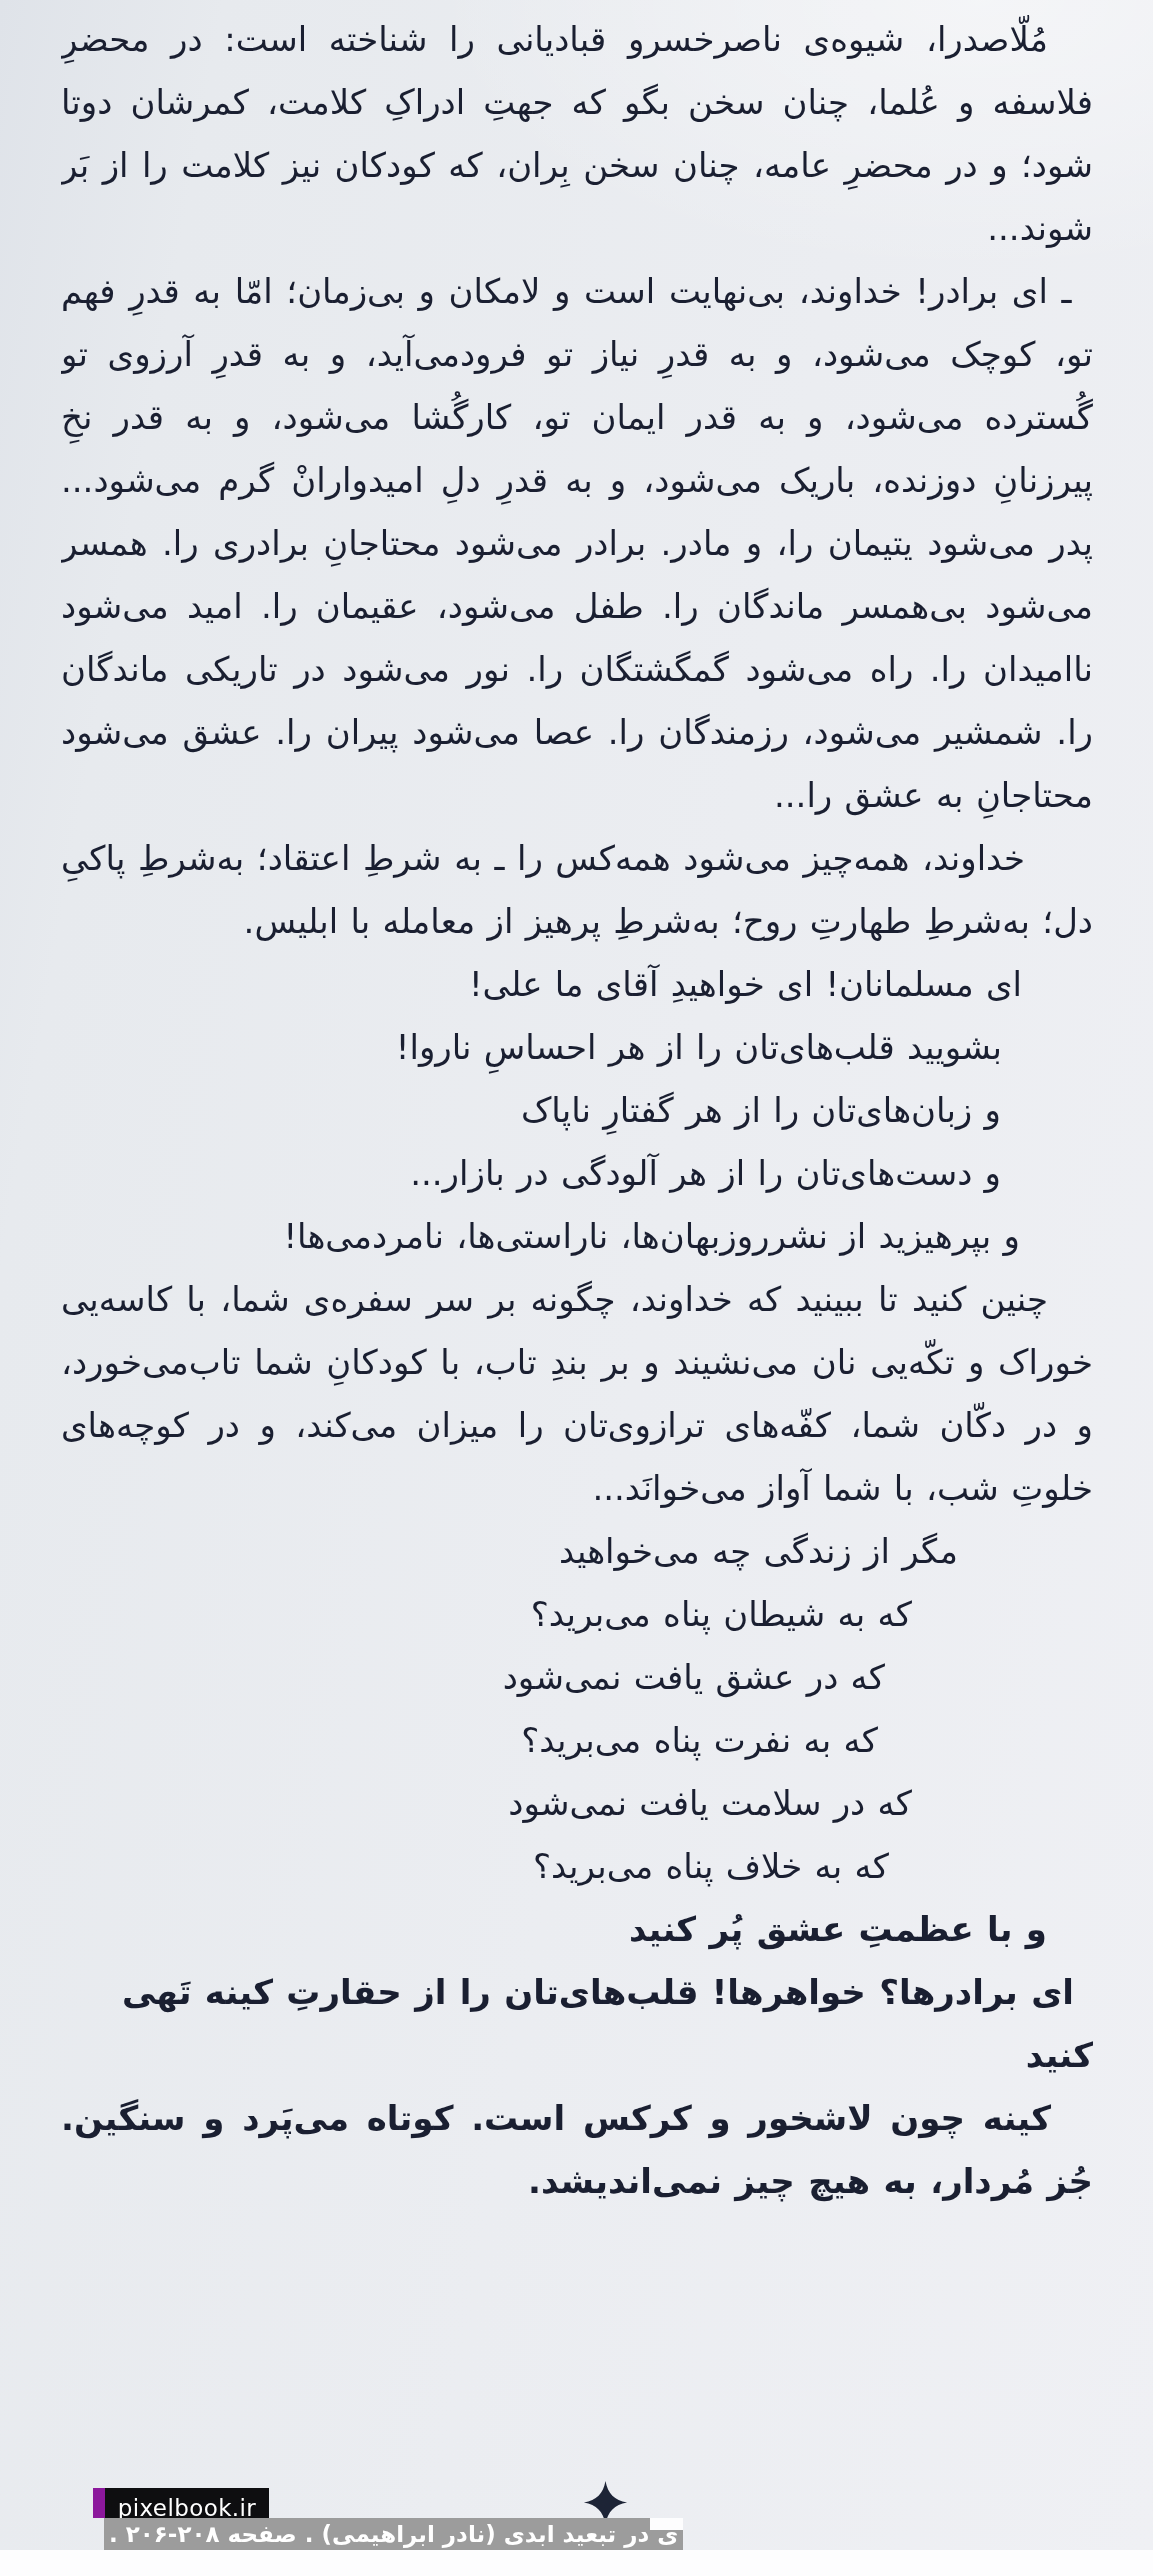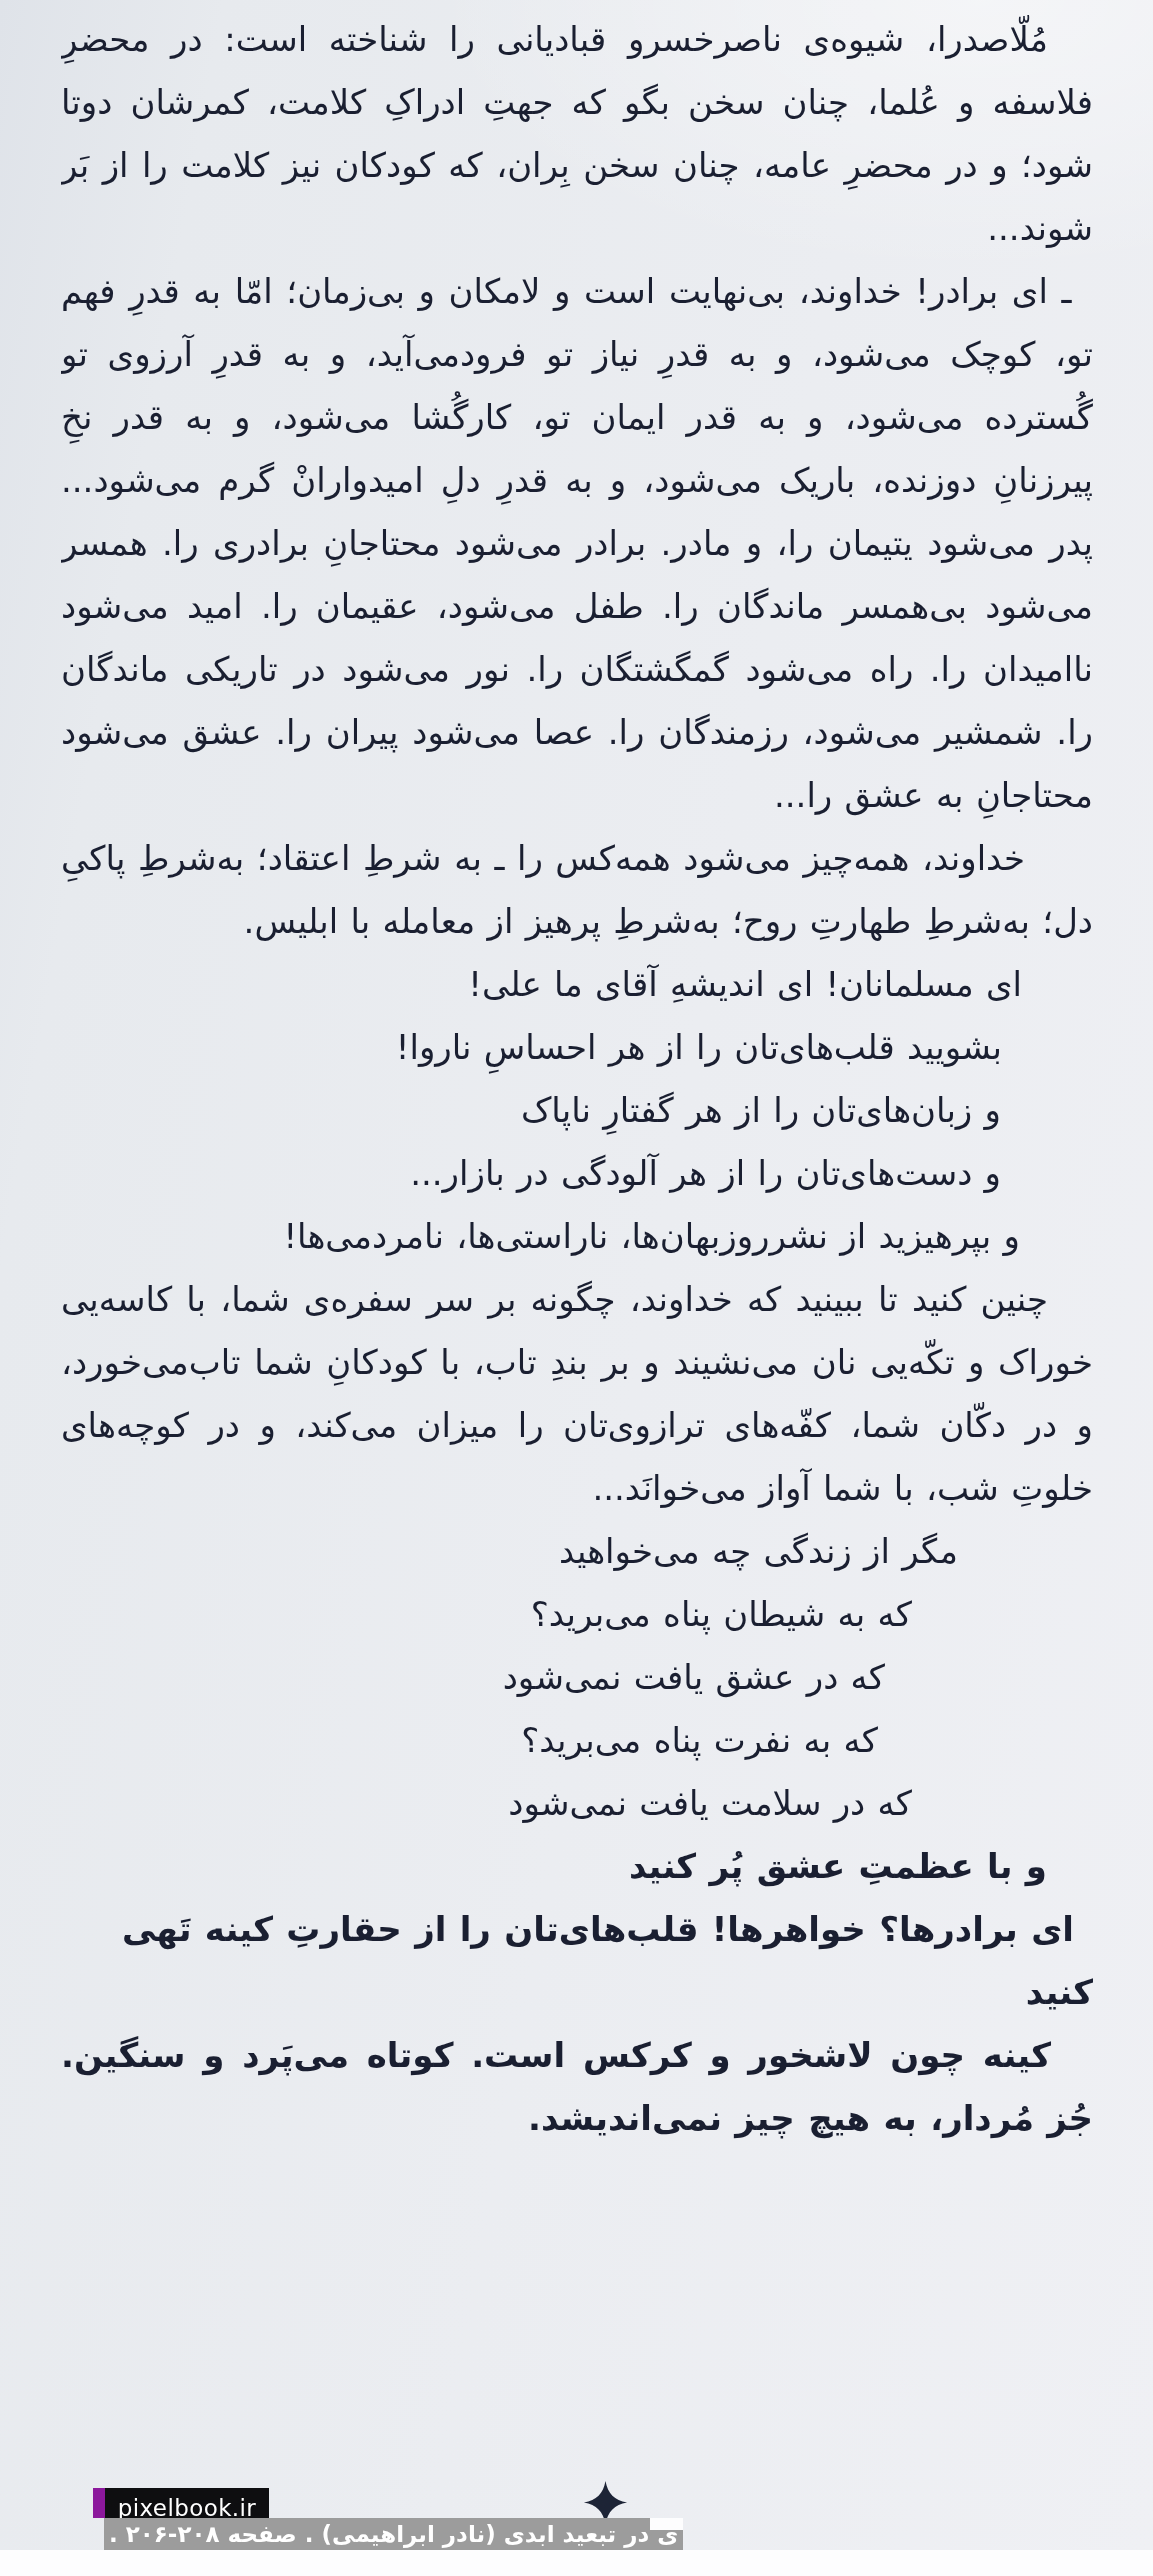--- a/index.html
+++ b/index.html
@@ -47,31 +47,32 @@
 </style>
 </head>
 <body>
 
 <div class="paper"></div>
 
 <div class="page-text" style="color: rgb(26, 31, 49);">
     <p class="tl just" dir="rtl" style="text-indent: 45px;">مُلّاصدرا، شیوه‌ی ناصرخسرو قبادیانی را شناخته است: در محضرِ فلاسفه و عُلما، چنان سخن بگو که جهتِ ادراکِ کلامت، کمرشان دوتا شود؛ و در محضرِ عامه، چنان سخن بِران، که کودکان نیز کلامت را از بَر شوند...</p>
     <p class="tl just" dir="rtl" style="text-indent: 21.5px;">ـ ای برادر! خداوند، بی‌نهایت است و لامکان و بی‌زمان؛ امّا به قدرِ فهم تو، کوچک می‌شود، و به قدرِ نیاز تو فرودمی‌آید، و به قدرِ آرزوی تو گُسترده می‌شود، و به قدر ایمان تو، کارگُشا می‌شود، و به قدر نخِ پیرزنانِ دوزنده، باریک می‌شود، و به قدرِ دلِ امیدوارانْ گرم می‌شود... پدر می‌شود یتیمان را، و مادر. برادر می‌شود محتاجانِ برادری را. همسر می‌شود بی‌همسر ماندگان را. طفل می‌شود، عقیمان را. امید می‌شود ناامیدان را. راه می‌شود گمگشتگان را. نور می‌شود در تاریکی ماندگان را. شمشیر می‌شود، رزمندگان را. عصا می‌شود پیران را. عشق می‌شود محتاجانِ به عشق را...</p>
     <p class="tl just" dir="rtl" style="text-indent: 68px;">خداوند، همه‌چیز می‌شود همه‌کس را ـ به شرطِ اعتقاد؛ به‌شرطِ پاکیِ دل؛ به‌شرطِ طهارتِ روح؛ به‌شرطِ پرهیز از معامله با ابلیس.</p>
-    <p class="tl" dir="rtl" style="text-indent: 71px;">ای مسلمانان! ای اندیشهِ آقای ما علی!</p>
+    <p class="tl" dir="rtl" style="text-indent: 71px;">ای مسلمانان! ای خواهیدِ آقای ما علی!</p>
     <p class="tl" dir="rtl" style="text-indent: 91px;">بشویید قلب‌های‌تان را از هر احساسِ ناروا!</p>
     <p class="tl" dir="rtl" style="text-indent: 92px;">و زبان‌های‌تان را از هر گفتارِ ناپاک</p>
     <p class="tl" dir="rtl" style="text-indent: 92px;">و دست‌های‌تان را از هر آلودگی در بازار...</p>
     <p class="tl" dir="rtl" style="text-indent: 73px;">و بپرهیزید از نشرروزبهان‌ها، ناراستی‌ها، نامردمی‌ها!</p>
     <p class="tl just" dir="rtl" style="text-indent: 45px;">چنین کنید تا ببینید که خداوند، چگونه بر سر سفره‌ی شما، با کاسه‌یی خوراک و تکّه‌یی نان می‌نشیند و بر بندِ تاب، با کودکانِ شما تاب‌می‌خورد، و در دکّان شما، کفّه‌های ترازوی‌تان را میزان می‌کند، و در کوچه‌های خلوتِ شب، با شما آواز می‌خوانَد...</p>
     <p class="tl" dir="rtl" style="text-indent: 135px;">مگر از زندگی چه می‌خواهید</p>
     <p class="tl" dir="rtl" style="text-indent: 181px;">که به شیطان پناه می‌برید؟</p>
     <p class="tl" dir="rtl" style="text-indent: 208px;">که در عشق یافت نمی‌شود</p>
     <p class="tl" dir="rtl" style="text-indent: 215px;">که به نفرت پناه می‌برید؟</p>
     <p class="tl" dir="rtl" style="text-indent: 181px;">که در سلامت یافت نمی‌شود</p>
+    <p class="tl" dir="rtl" style="text-indent: 204px;">که به خلاف پناه می‌برید؟</p>
     <p class="tl bold" dir="rtl" style="text-indent: 46px;">و با عظمتِ عشق پُر کنید</p>
     <p class="tl bold" dir="rtl" style="text-indent: 19px;">ای برادرها؟ خواهرها! قلب‌های‌تان را از حقارتِ کینه تَهی کنید</p>
     <p class="tl bold just" dir="rtl" style="text-indent: 42px;">کینه چون لاشخور و کرکس است. کوتاه می‌پَرد و سنگین. جُز مُردار، به هیچ چیز نمی‌اندیشد.</p>
   </div>
 
 <span class="ornament" style="color: rgb(29, 36, 54);">
   <svg viewBox="0 0 48 48" width="45" height="45" aria-hidden="true">
     <path d="M24 1 C26.5 14.5 33.5 21.5 47 24 C33.5 26.5 26.5 33.5 24 47 C21.5 33.5 14.5 26.5 1 24 C14.5 21.5 21.5 14.5 24 1 Z" fill="currentColor"></path>
   </svg>
 </span>

